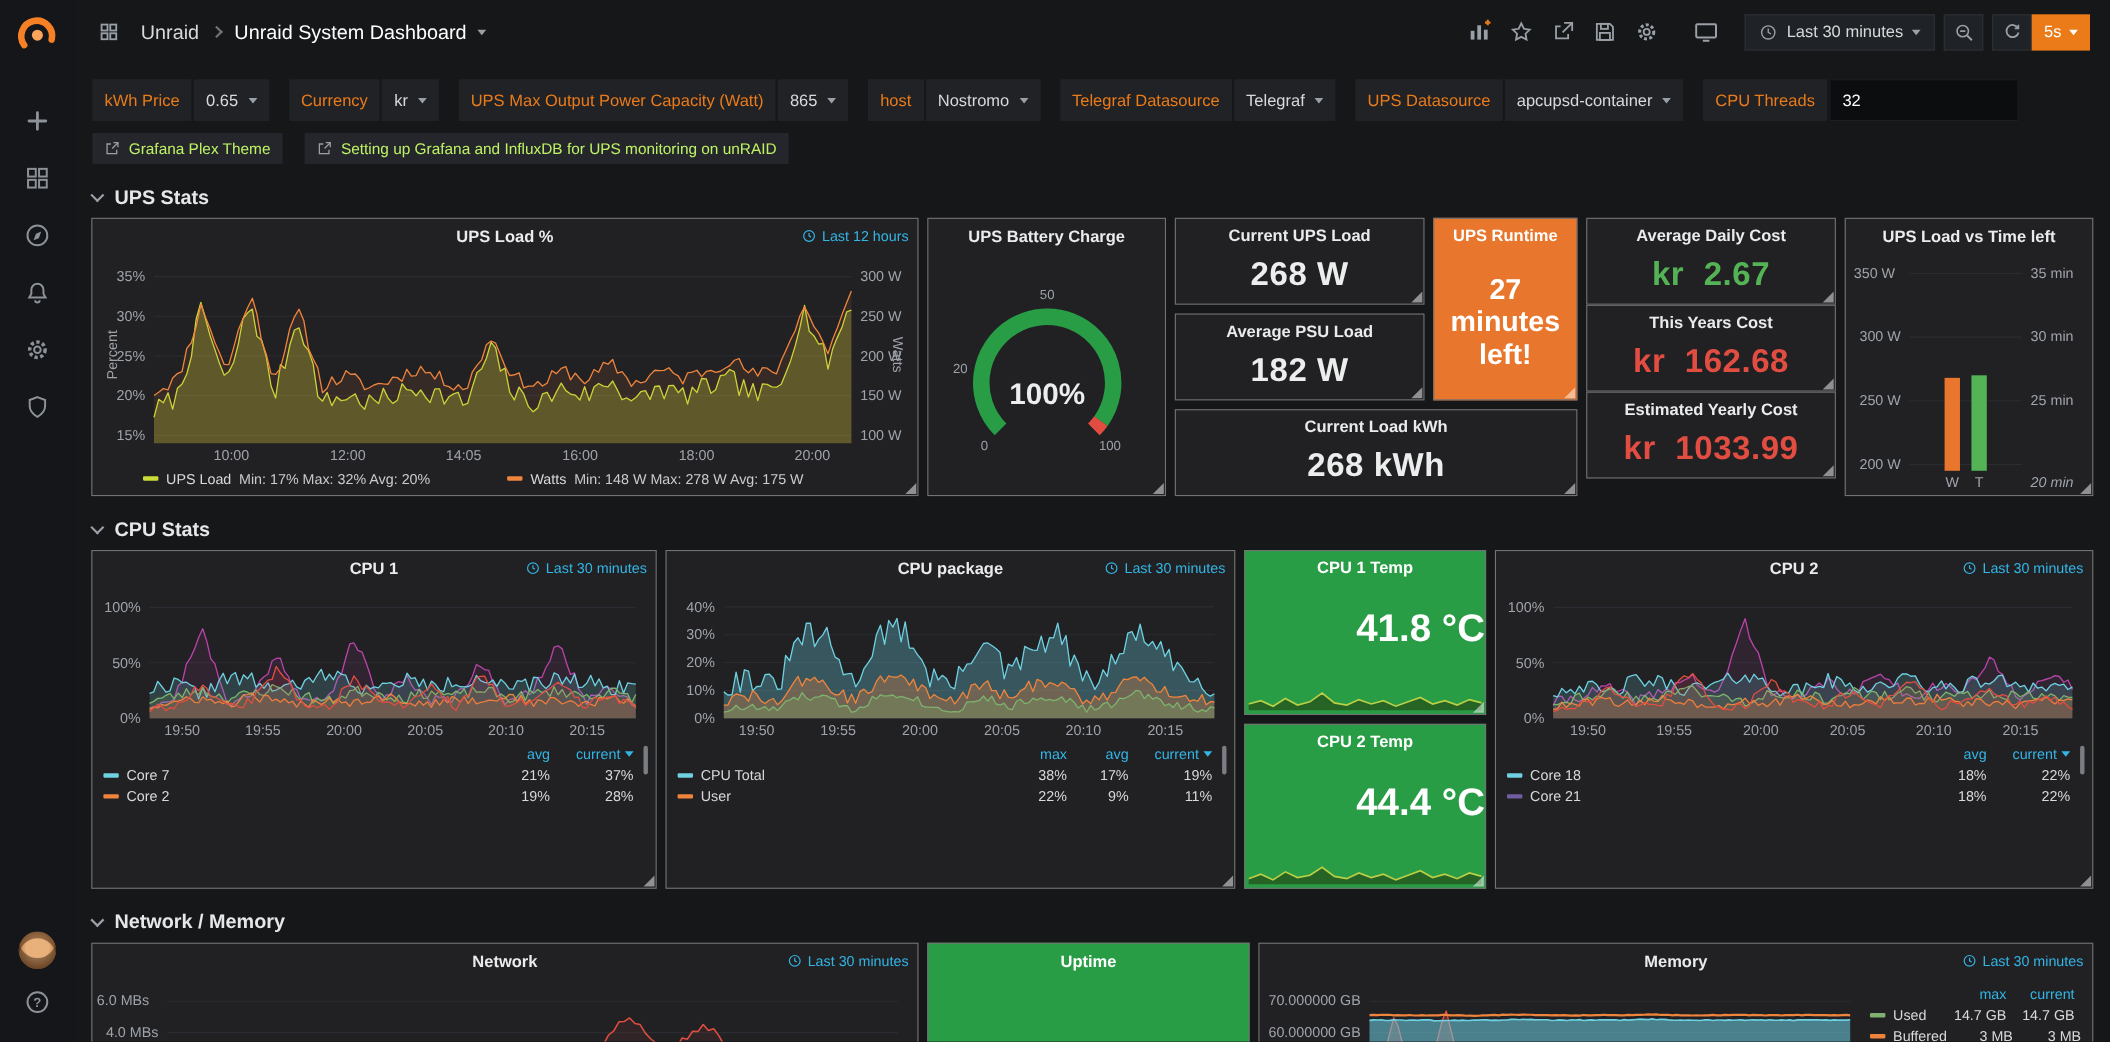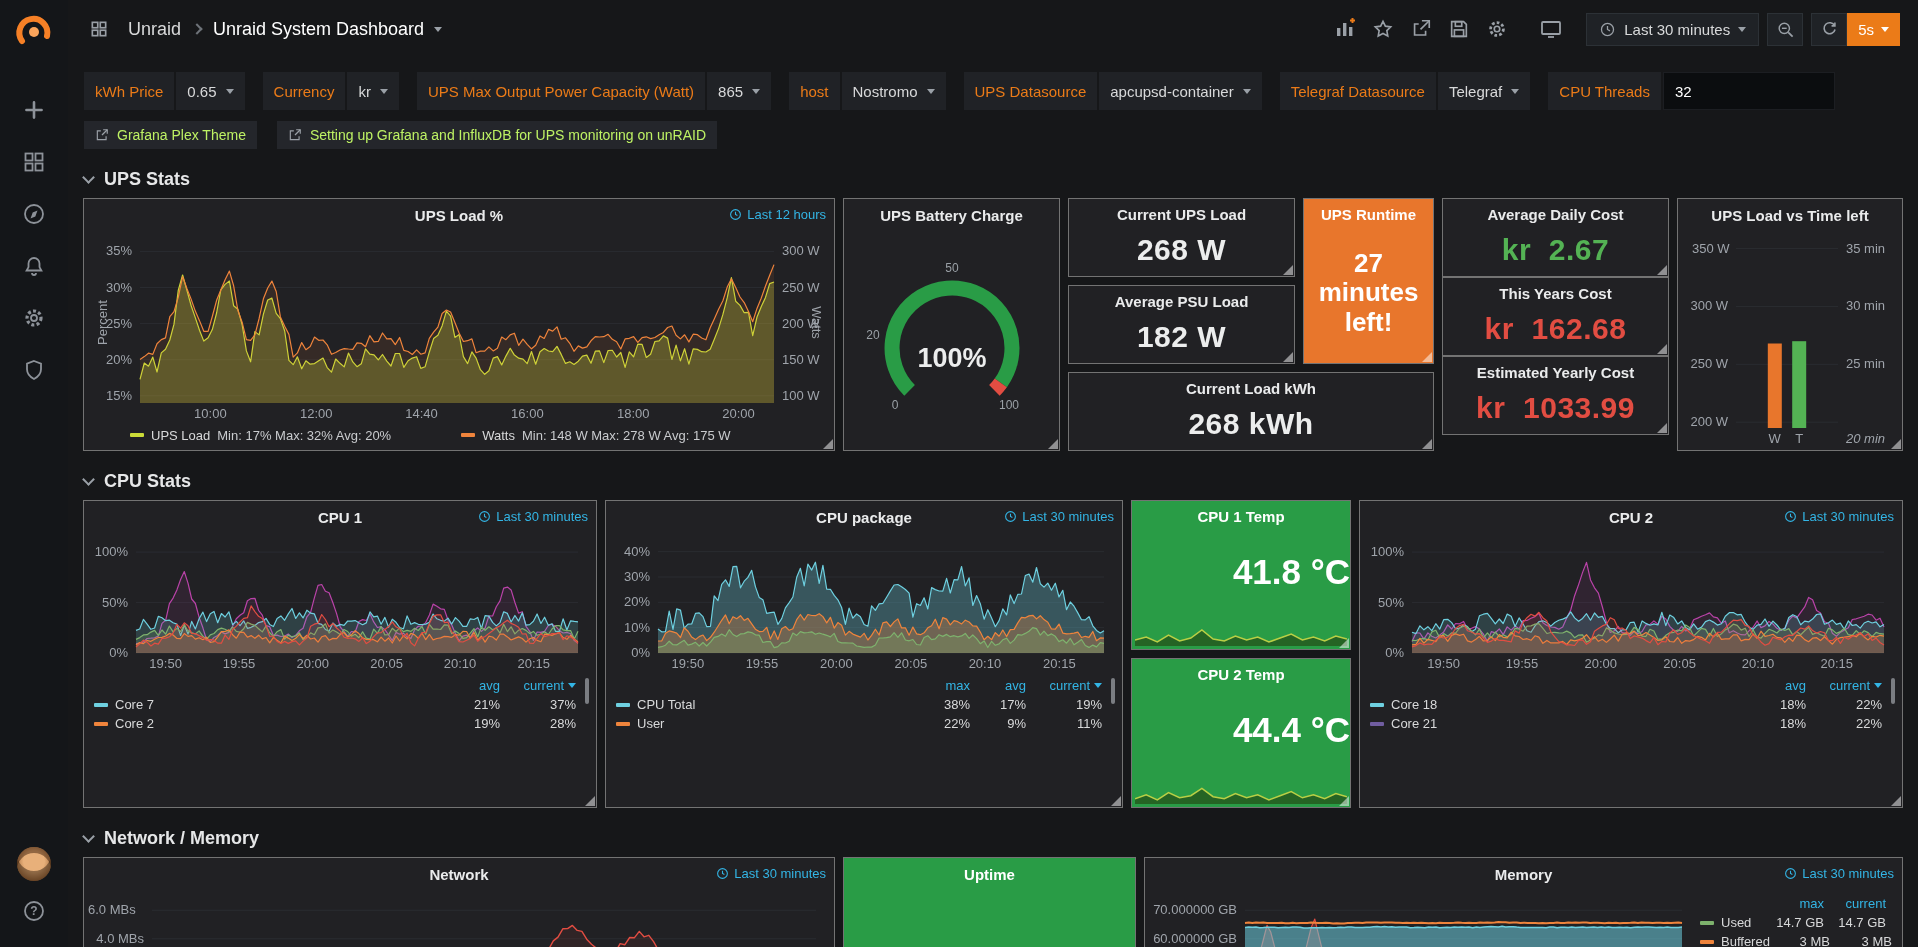--- a/index.html
+++ b/index.html
@@ -266,30 +266,30 @@
             </span>
           </div>
         <div class="var">
             <span class="var-label">host</span>
             <span class="var-value">
               <span>Nostromo</span>
               <span class="caret-down"></span>
             </span>
           </div>
         <div class="var">
+            <span class="var-label">Telegraf Datasource</span>
+            <span class="var-value">
+              <span>Telegraf</span>
+              <span class="caret-down"></span>
+            </span>
+          </div>
+        <div class="var">
             <span class="var-label">UPS Datasource</span>
             <span class="var-value">
               <span>apcupsd-container</span>
-              <span class="caret-down"></span>
-            </span>
-          </div>
-        <div class="var">
-            <span class="var-label">Telegraf Datasource</span>
-            <span class="var-value">
-              <span>Telegraf</span>
               <span class="caret-down"></span>
             </span>
           </div>
         <div class="var">
             <span class="var-label">CPU Threads</span>
             <input class="var-input" value="32" style="">
           </div>
       </div>
 
       <div class="links-row">
@@ -347,21 +347,21 @@
               <div class="tick" style="left: 0px; top: 84.6087px; width: 44px; text-align: right;">25%</div>
               <div class="tick" style="left: 0px; top: 48.5217px; width: 44px; text-align: right;">30%</div>
               <div class="tick" style="left: 0px; top: 12.4348px; width: 44px; text-align: right;">35%</div>
               <div class="tick" style="left: 694px; top: 156.783px;">100 W</div>
               <div class="tick" style="left: 694px; top: 120.696px;">150 W</div>
               <div class="tick" style="left: 694px; top: 84.6087px;">200 W</div>
               <div class="tick" style="left: 694px; top: 48.5217px;">250 W</div>
               <div class="tick" style="left: 694px; top: 12.4348px;">300 W</div>
               <div class="tick" style="left: 96.374px; top: 175px; width: 52px; text-align: center;">10:00</div>
               <div class="tick" style="left: 202.252px; top: 175px; width: 52px; text-align: center;">12:00</div>
-              <div class="tick" style="left: 307.496px; top: 175px; width: 52px; text-align: center;">14:40</div>
+              <div class="tick" style="left: 307.496px; top: 175px; width: 52px; text-align: center;">14:05</div>
               <div class="tick" style="left: 413.374px; top: 175px; width: 52px; text-align: center;">16:00</div>
               <div class="tick" style="left: 519.252px; top: 175px; width: 52px; text-align: center;">18:00</div>
               <div class="tick" style="left: 624.496px; top: 175px; width: 52px; text-align: center;">20:00</div>
               <div class="axis-title" style="left: -16px; top: 44%; width: 60px; text-align: center; transform: rotate(-90deg);">Percent</div>
               <div class="axis-title" style="left: 698px; top: 44%; width: 60px; text-align: center; transform: rotate(90deg);">Watts</div>
             </div>
           <div class="legend-ups">
             <span class="leg-entry">
                 <span class="swatch" style="background: rgb(203, 219, 56);"></span>
                 <span class="leg-name">UPS Load</span>
@@ -454,21 +454,21 @@
                   <rect x="31.8" y="106.5" width="14" height="84.5" fill="#e8762c"></rect>
                   <rect x="56.2" y="104.2" width="14" height="86.8" fill="#54b354"></rect>
                 </g>
               </svg>
               <div class="tick" style="left: 0px; top: 183.212px; width: 48px; text-align: right;">200 W</div>
               <div class="tick" style="left: 166px; top: 200px; font-style: italic;">20 min</div>
               <div class="tick" style="left: 0px; top: 125.333px; width: 48px; text-align: right;">250 W</div>
               <div class="tick" style="left: 166px; top: 125.333px;">25 min</div>
               <div class="tick" style="left: 0px; top: 67.4545px; width: 48px; text-align: right;">300 W</div>
               <div class="tick" style="left: 166px; top: 67.4545px;">30 min</div>
-              <div class="tick" style="left: 12px; top: 9.57576px; width: 48px; text-align: left;">350 W</div>
+              <div class="tick" style="left: 0px; top: 9.57576px; width: 48px; text-align: center;">350 W</div>
               <div class="tick" style="left: 166px; top: 9.57576px;">35 min</div>
               <div class="tick" style="left: 79.76px; top: 200px; width: 30px; text-align: center;">W</div>
               <div class="tick" style="left: 104.24px; top: 200px; width: 30px; text-align: center;">T</div>
             </div>
         </div>
       </div>
 
       <div class="section-head">
           <span class="chev-d"></span>
           <span class="section-title">CPU Stats</span>

